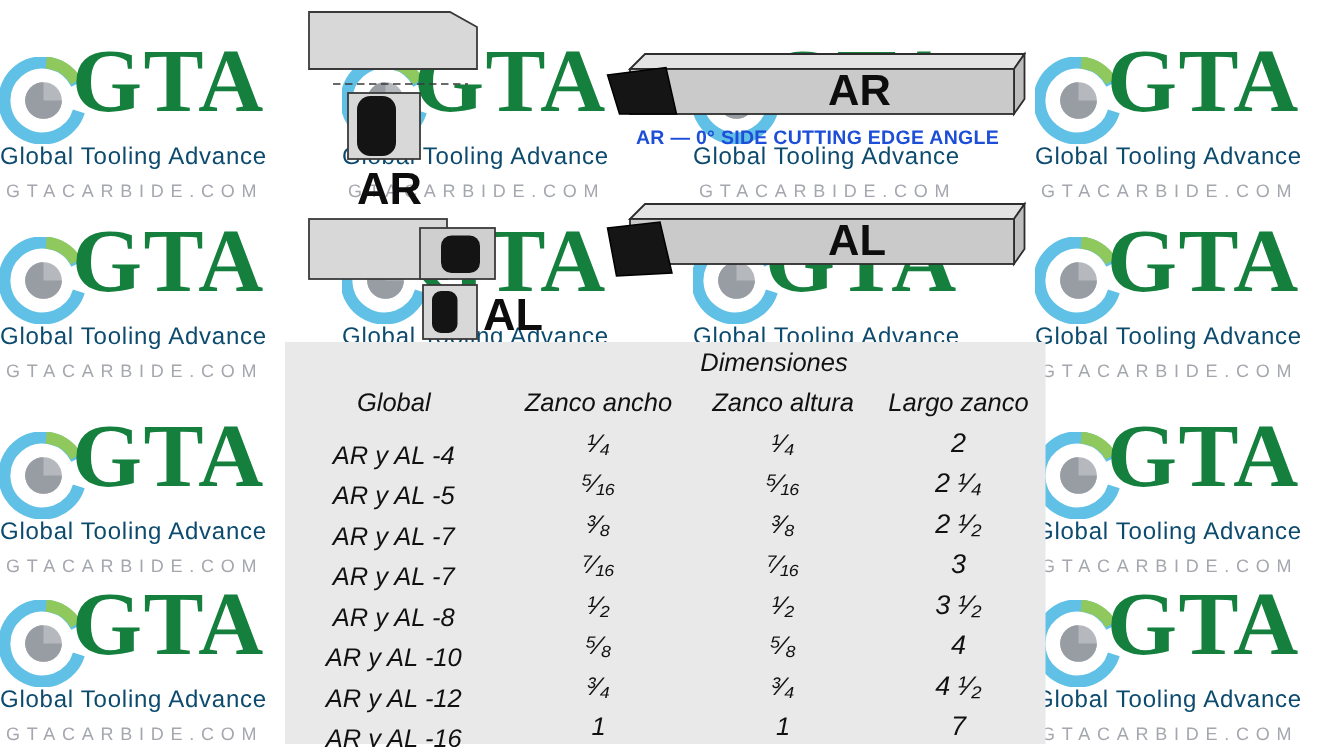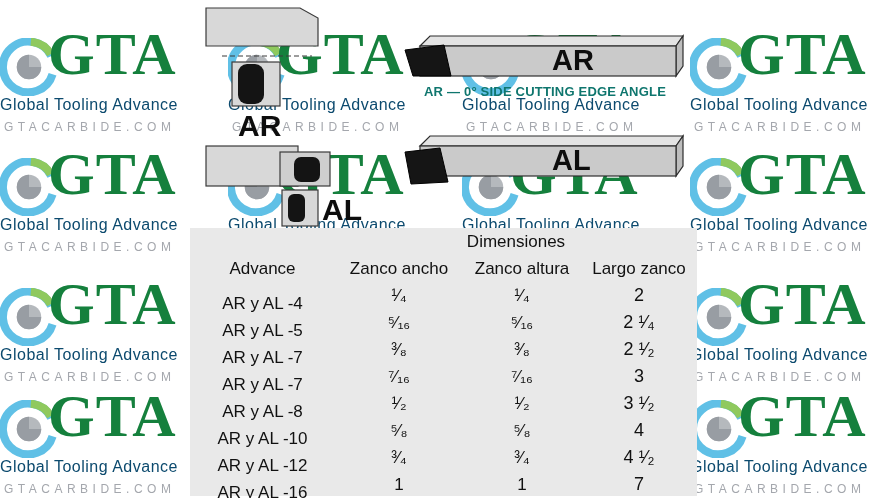--- a/index.html
+++ b/index.html
@@ -27,30 +27,30 @@
   }
   .wm-site {
     position:absolute; left:4px; top:90px; font-size:12px; font-weight:normal;
     color:#a4a7ad; letter-spacing:4.5px; white-space:nowrap;
   }
 
   
   .fig { position:absolute; }
   .caption {
     position:absolute; width:280px; text-align:center;
-    font-size:13px; font-weight:bold; color:#0f766e;
+    font-size:13px; font-weight:bold; color:#1d4ed8;
     letter-spacing:.2px; white-space:nowrap;
   }
 
   
   #dim-table {
     position:absolute; left:190px; top:228px; width:507px; height:268px;
     background:#e9e9e9; display:grid;
     grid-template-columns:145px 128px 118px 116px;
-    grid-auto-rows:27px; font-size:17px;
+    grid-auto-rows:27px; font-size:17px;font-style:italic;
   }
   .t-title { grid-column:2 / 5; display:flex; align-items:center; justify-content:center; }
   .t-cell { display:flex; align-items:center; justify-content:center; white-space:nowrap; }
   .t-row { display:contents; }
   .c-model { font-size:17px;margin-top:16px; }
   .c-frac { font-size:17px; }
   .c-largo { font-size:18px; }
 </style>
 </head>
 <body>
@@ -235,21 +235,21 @@
     <polygon points="274,20 281,10 281,40 274,50" fill="#bdbdbd" stroke="#2d2d2d" stroke-width="1.2"></polygon>
     <rect x="18" y="20" width="256" height="30" fill="#cacaca" stroke="#2d2d2d" stroke-width="1.2"></rect>
     <polygon points="3,26 38,22 46,56 9,58" fill="#151515" stroke="#000" stroke-width="1"></polygon>
     <text x="150" y="44" font-size="29" font-weight="bold" fill="#0d0d0d" font-family="Liberation Sans, DejaVu Sans, sans-serif">AL</text>
   </svg>
 
   <div id="dim-table">
     <div class="t-title">Dimensiones</div>
 
     <div class="t-row">
-      <div class="t-cell">Advance</div>
+      <div class="t-cell">Global</div>
       <div class="t-cell">Zanco ancho</div>
       <div class="t-cell">Zanco altura</div>
       <div class="t-cell">Largo zanco</div>
     </div>
 
     <div class="t-row">
       <div class="t-cell c-model">AR y AL -4</div>
       <div class="t-cell c-frac">¹⁄₄</div>
       <div class="t-cell c-frac">¹⁄₄</div>
       <div class="t-cell c-largo">2</div>

